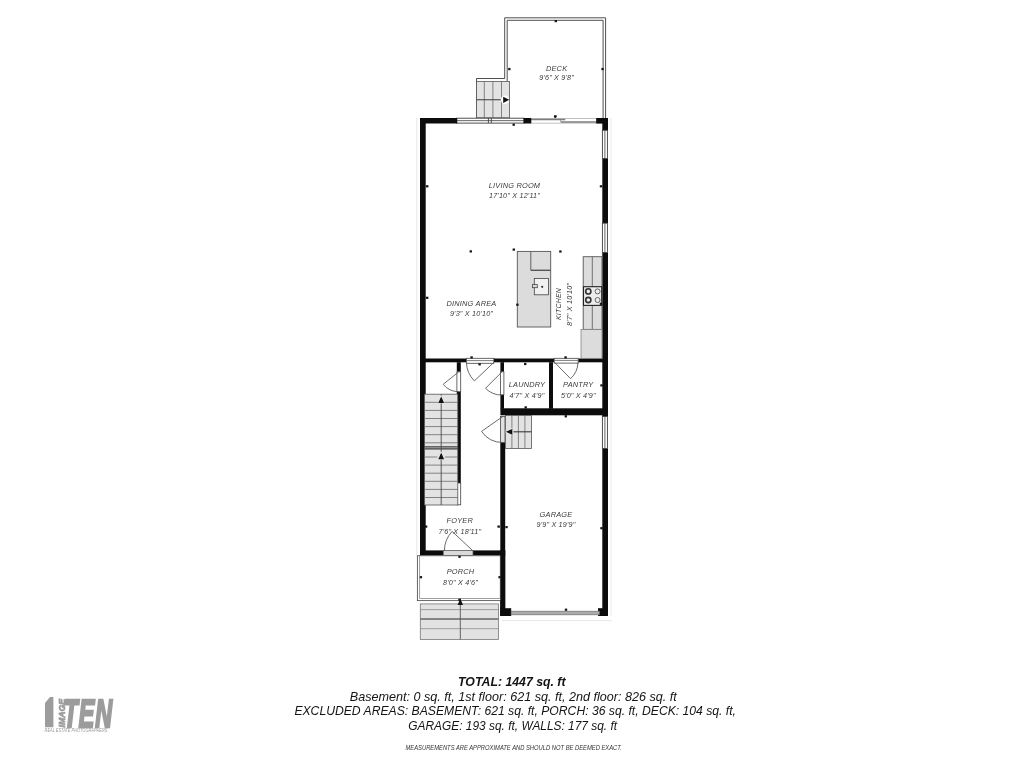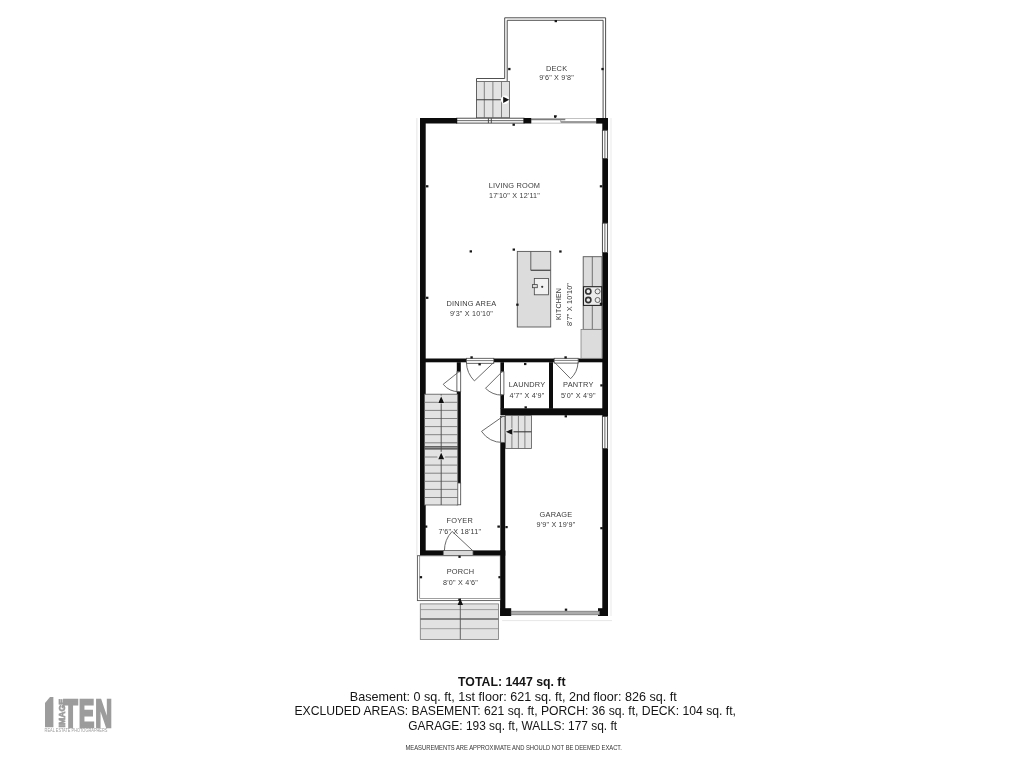--- a/index.html
+++ b/index.html
@@ -1,16 +1,16 @@
 <!DOCTYPE html>
 <html><head>
 <meta charset="utf-8">
 <style>
   html,body{margin:0;padding:0;background:#ffffff;}
-  #page{position:relative;width:1024px;height:768px;background:#fff;overflow:hidden;}
+  #page{position:relative;width:1024px;height:768px;background:#fff;overflow:hidden;font-style:italic;}
   svg{position:absolute;top:0;left:0;font-family:"Liberation Sans",sans-serif;}
 </style>
 </head>
 <body>
 <div id="page">
 <svg width="1024" height="768" viewBox="0 0 1024 768">
 
 <line x1="416.9" y1="118" x2="416.9" y2="555.7" stroke="#e2e2e2" stroke-width="0.9"></line>
 <line x1="611" y1="118" x2="611" y2="616" stroke="#e6e6e6" stroke-width="0.9"></line>
 

